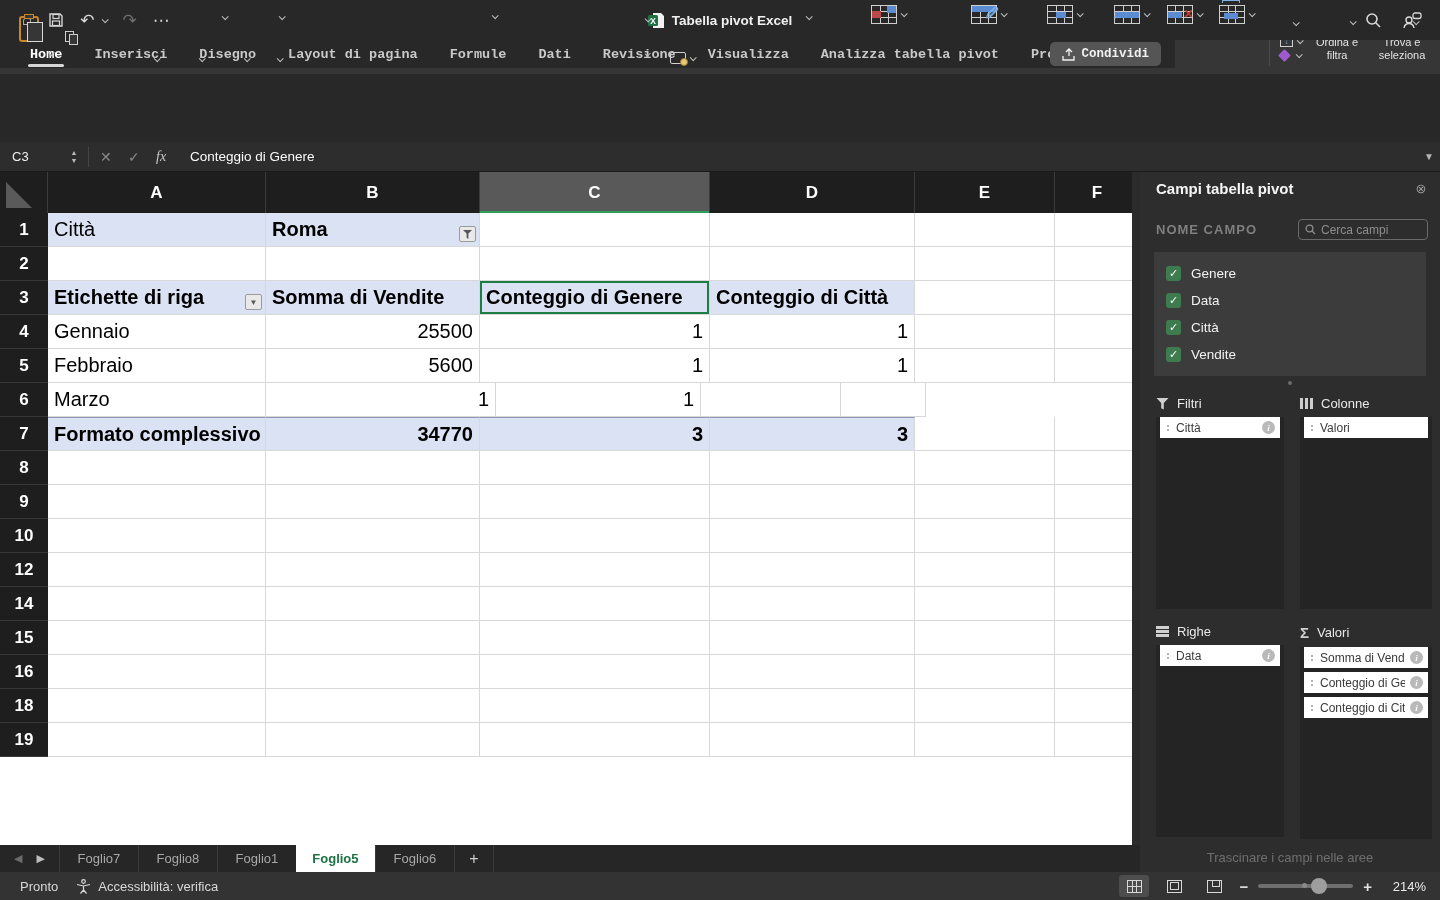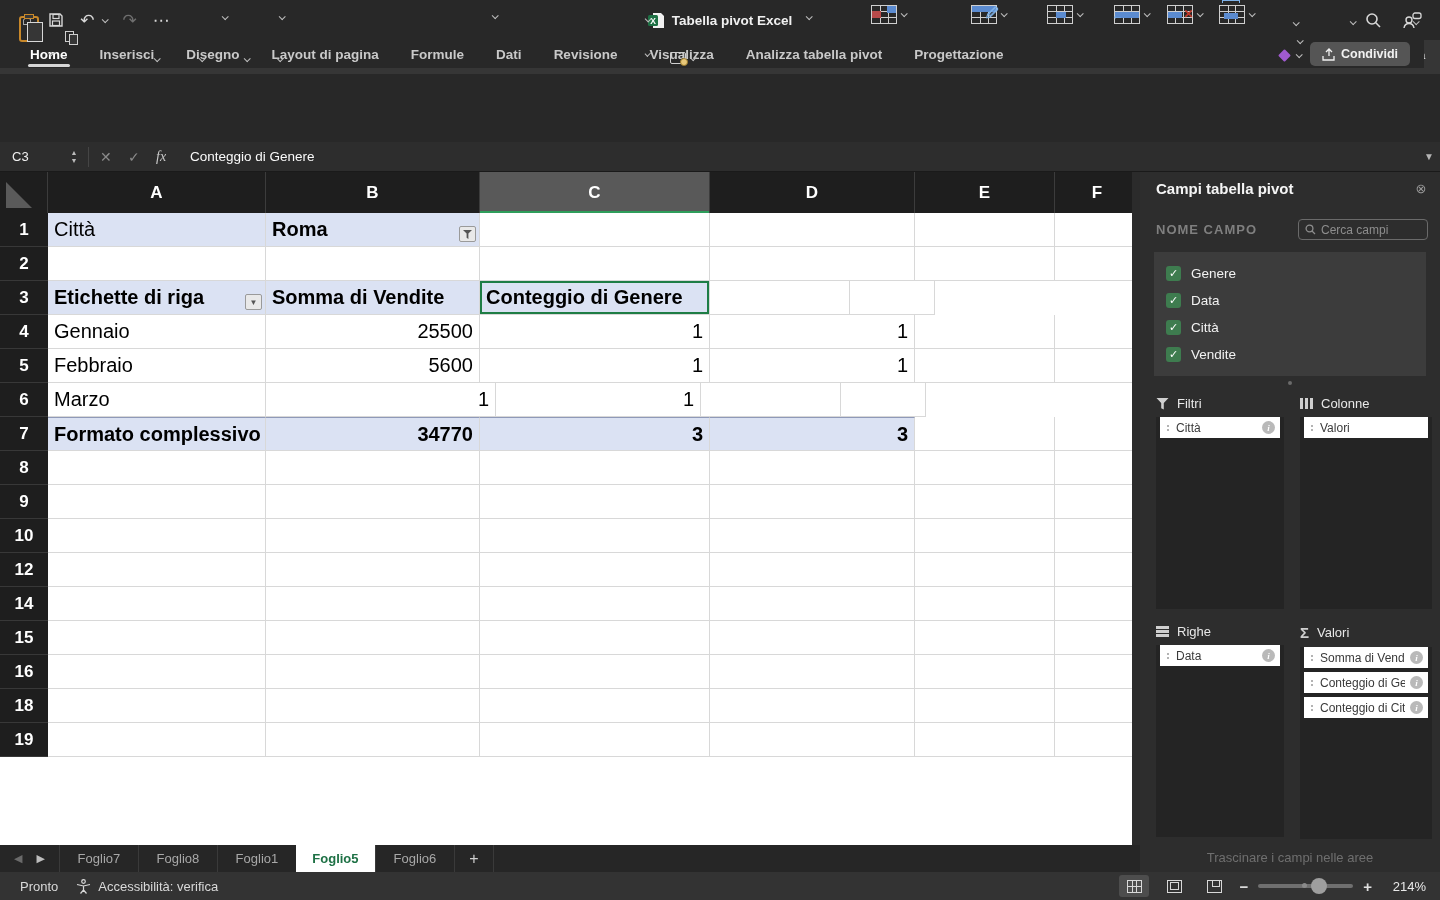--- a/index.html
+++ b/index.html
@@ -11,21 +11,21 @@
   
   #titlebar { left:0; top:0; width:1440px; height:40px; background:#282828; }
   #qat { left:22px; top:0; height:40px; gap:16px; color:#d8d8d8; }
   .qat-ic { font-size:17px; color:#d8d8d8; }
   #title-center { left:0; top:0; width:1440px; height:40px; justify-content:center; gap:7px; pointer-events:none; }
   #doc-icon { width:17px; height:17px; }
   #title-text { font-size:13.5px; font-weight:bold; color:#f0f0f0; }
   #title-right { right:18px; top:0; height:40px; gap:20px; }
 
   
-  #tabrow { left:0; top:40px; width:1424px; height:28px; background:#282828; }
+  #tabrow { left:0; top:40px; width:1175px; height:28px; background:#282828;font-family:Liberation Mono, monospace; }
   #tabstrip { left:14px; top:0; height:28px; gap:0; }
   .rtab { padding:0 16px; height:28px; display:flex; align-items:center; font-size:13.5px;
     font-weight:600; color:#c9c9c9; position:relative; cursor:default; }
   .rtab.active { color:#ffffff; }
   .rtab.active::after { content:""; position:absolute; left:14px; right:14px; bottom:1px;
     height:3px; background:#d6d6d6; border-radius:2px; }
   #share-btn { right:14px; top:2px; height:24px; padding:0 12px; gap:6px; background:#555555;
     border-radius:5px; font-size:12.5px; font-weight:600; color:#f2f2f2; }
 
   
@@ -547,20 +547,23 @@
         <span class="cell-mini">
           <span style="font-size:8px;color:#555;">▼</span>
         </span>
       </div>
       <div class="gcell lav bold" style="width: 214px;">
         <span>Somma di Vendite</span>
       </div>
       <div class="gcell lav bold sel" style="width: 230px;">
         <span>Conteggio di Genere</span>
       </div>
+      <div class="gcell lav bold" style="width: 205px;">
+        <span>Conteggio di Città</span>
+      </div>
       <div class="gcell" style="width: 140px;"></div>
       <div class="gcell" style="width: 85px;"></div>
     </div>
     <div class="grow">
       <div class="rowhdr">4</div>
       <div class="gcell" style="width: 218px;">
         <span>Gennaio</span>
       </div>
       <div class="gcell num" style="width: 214px;">
         <span>25500</span>

